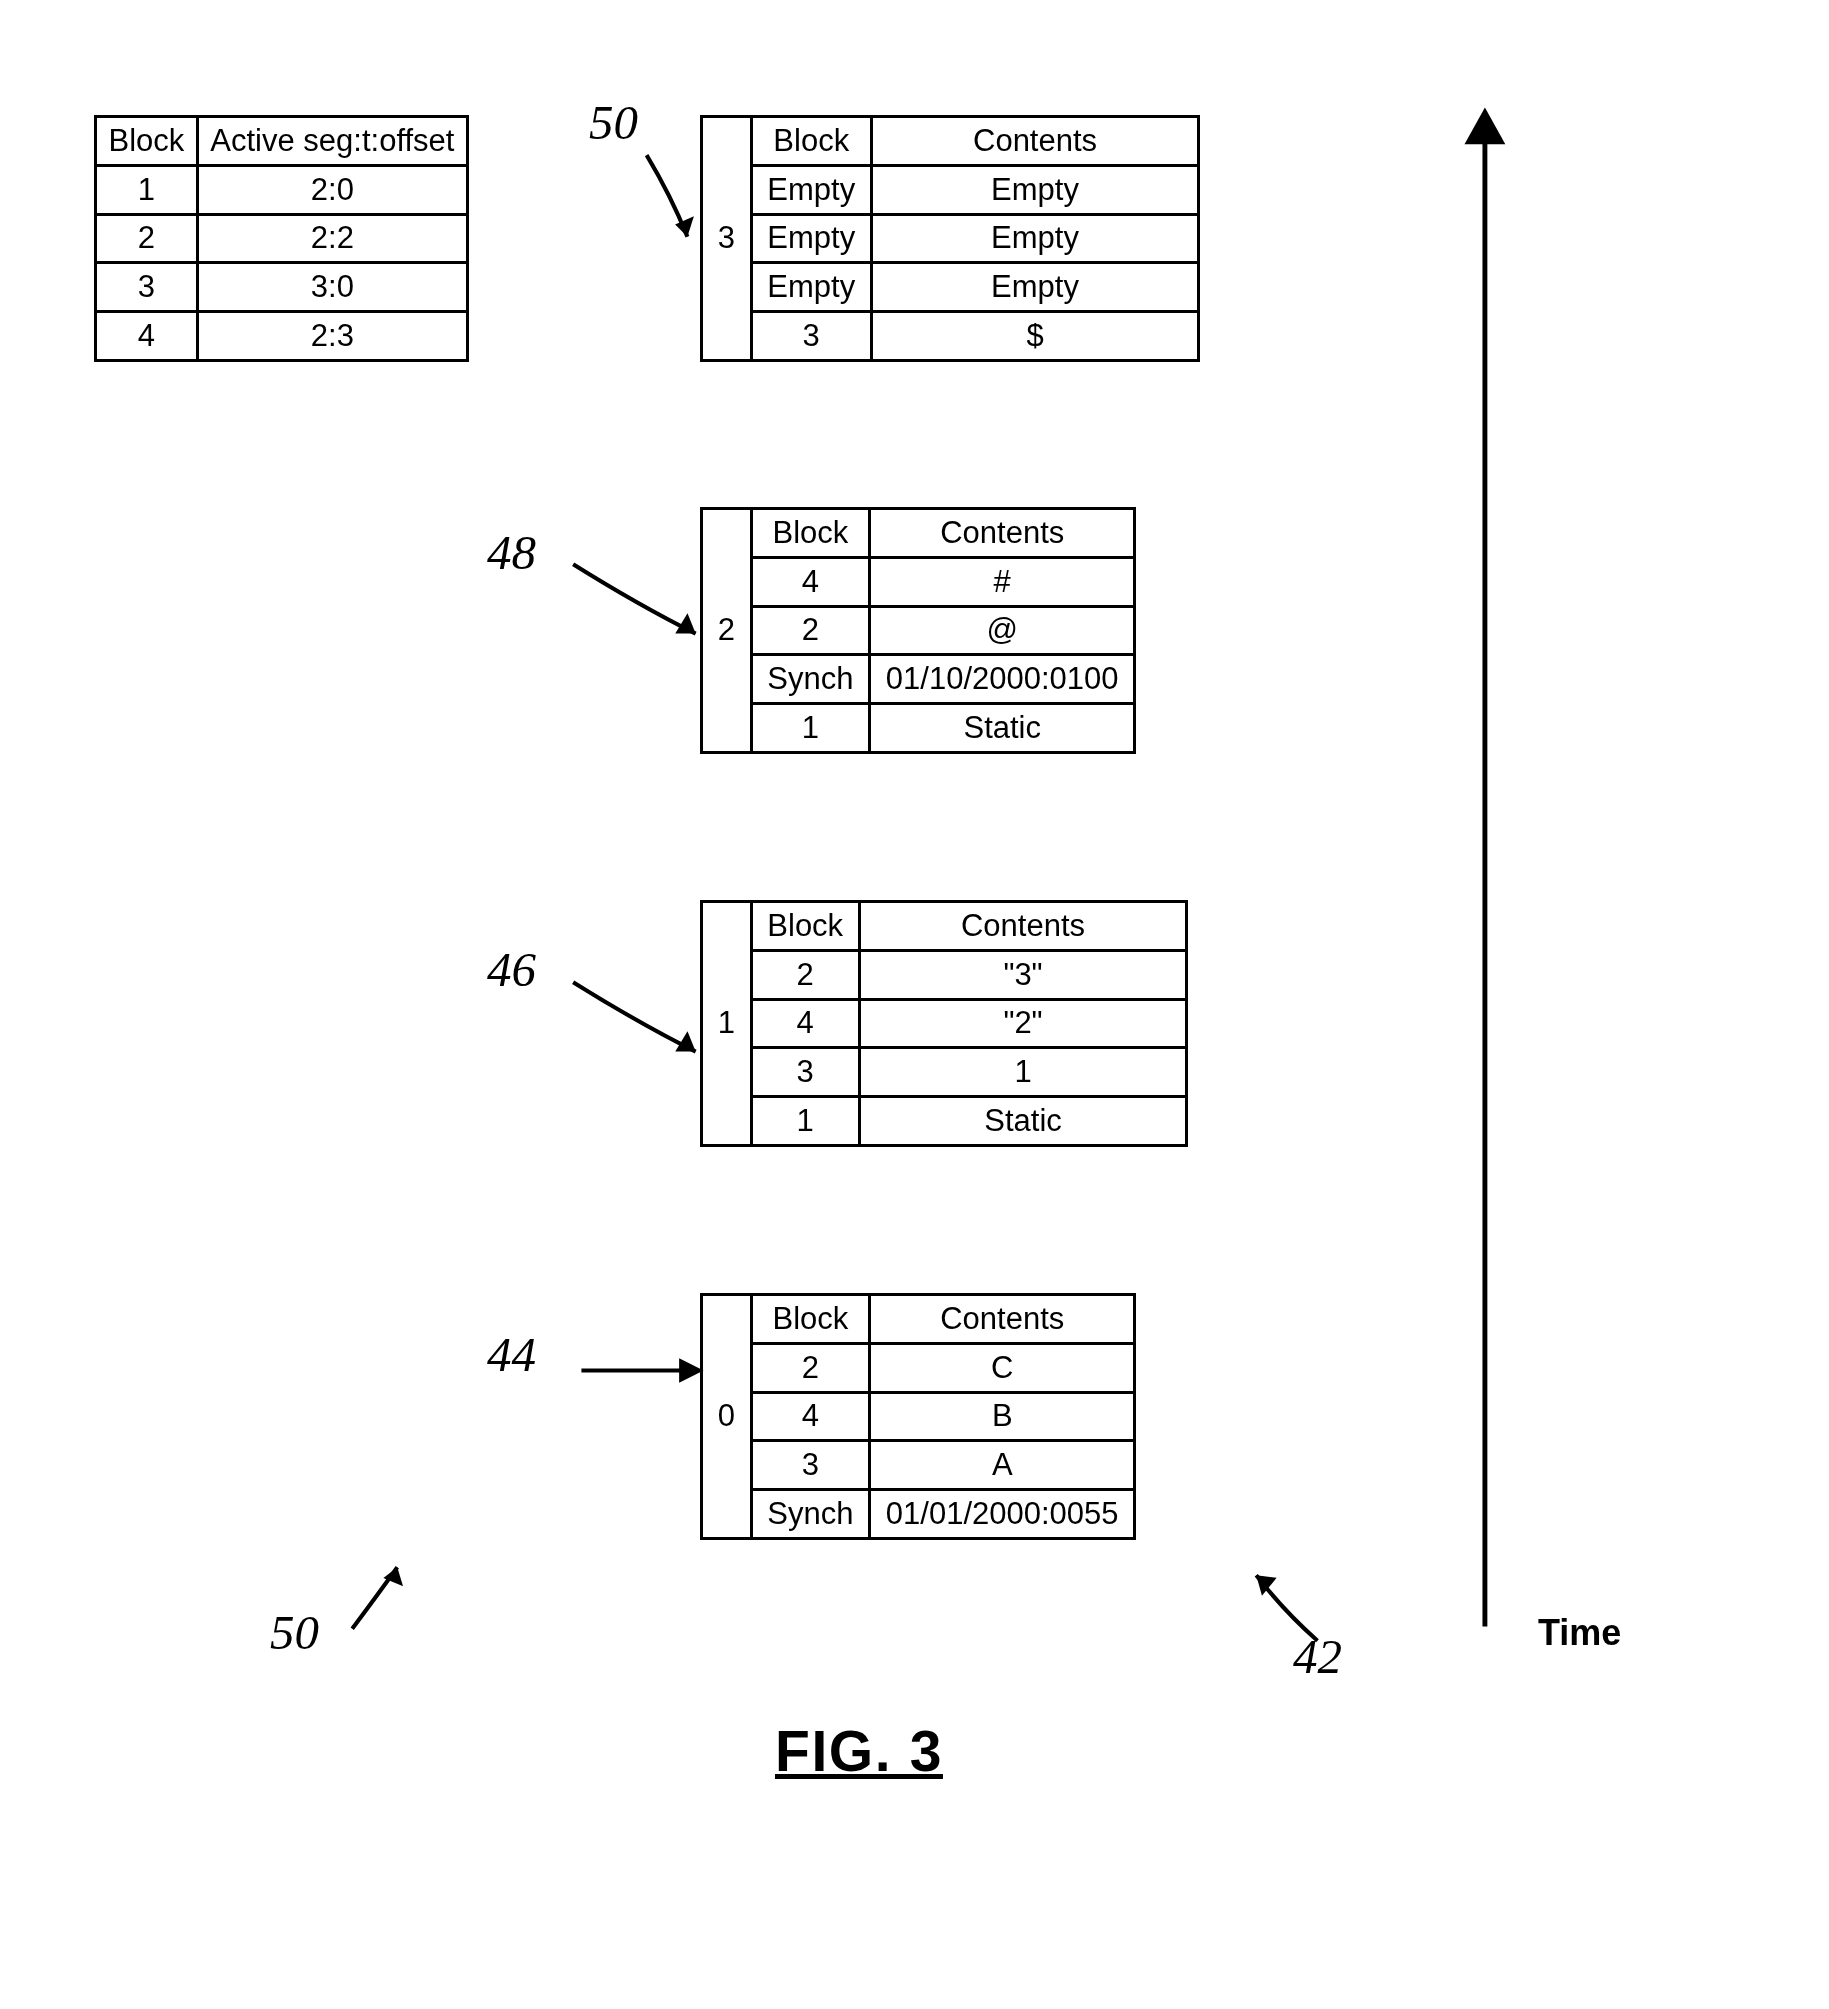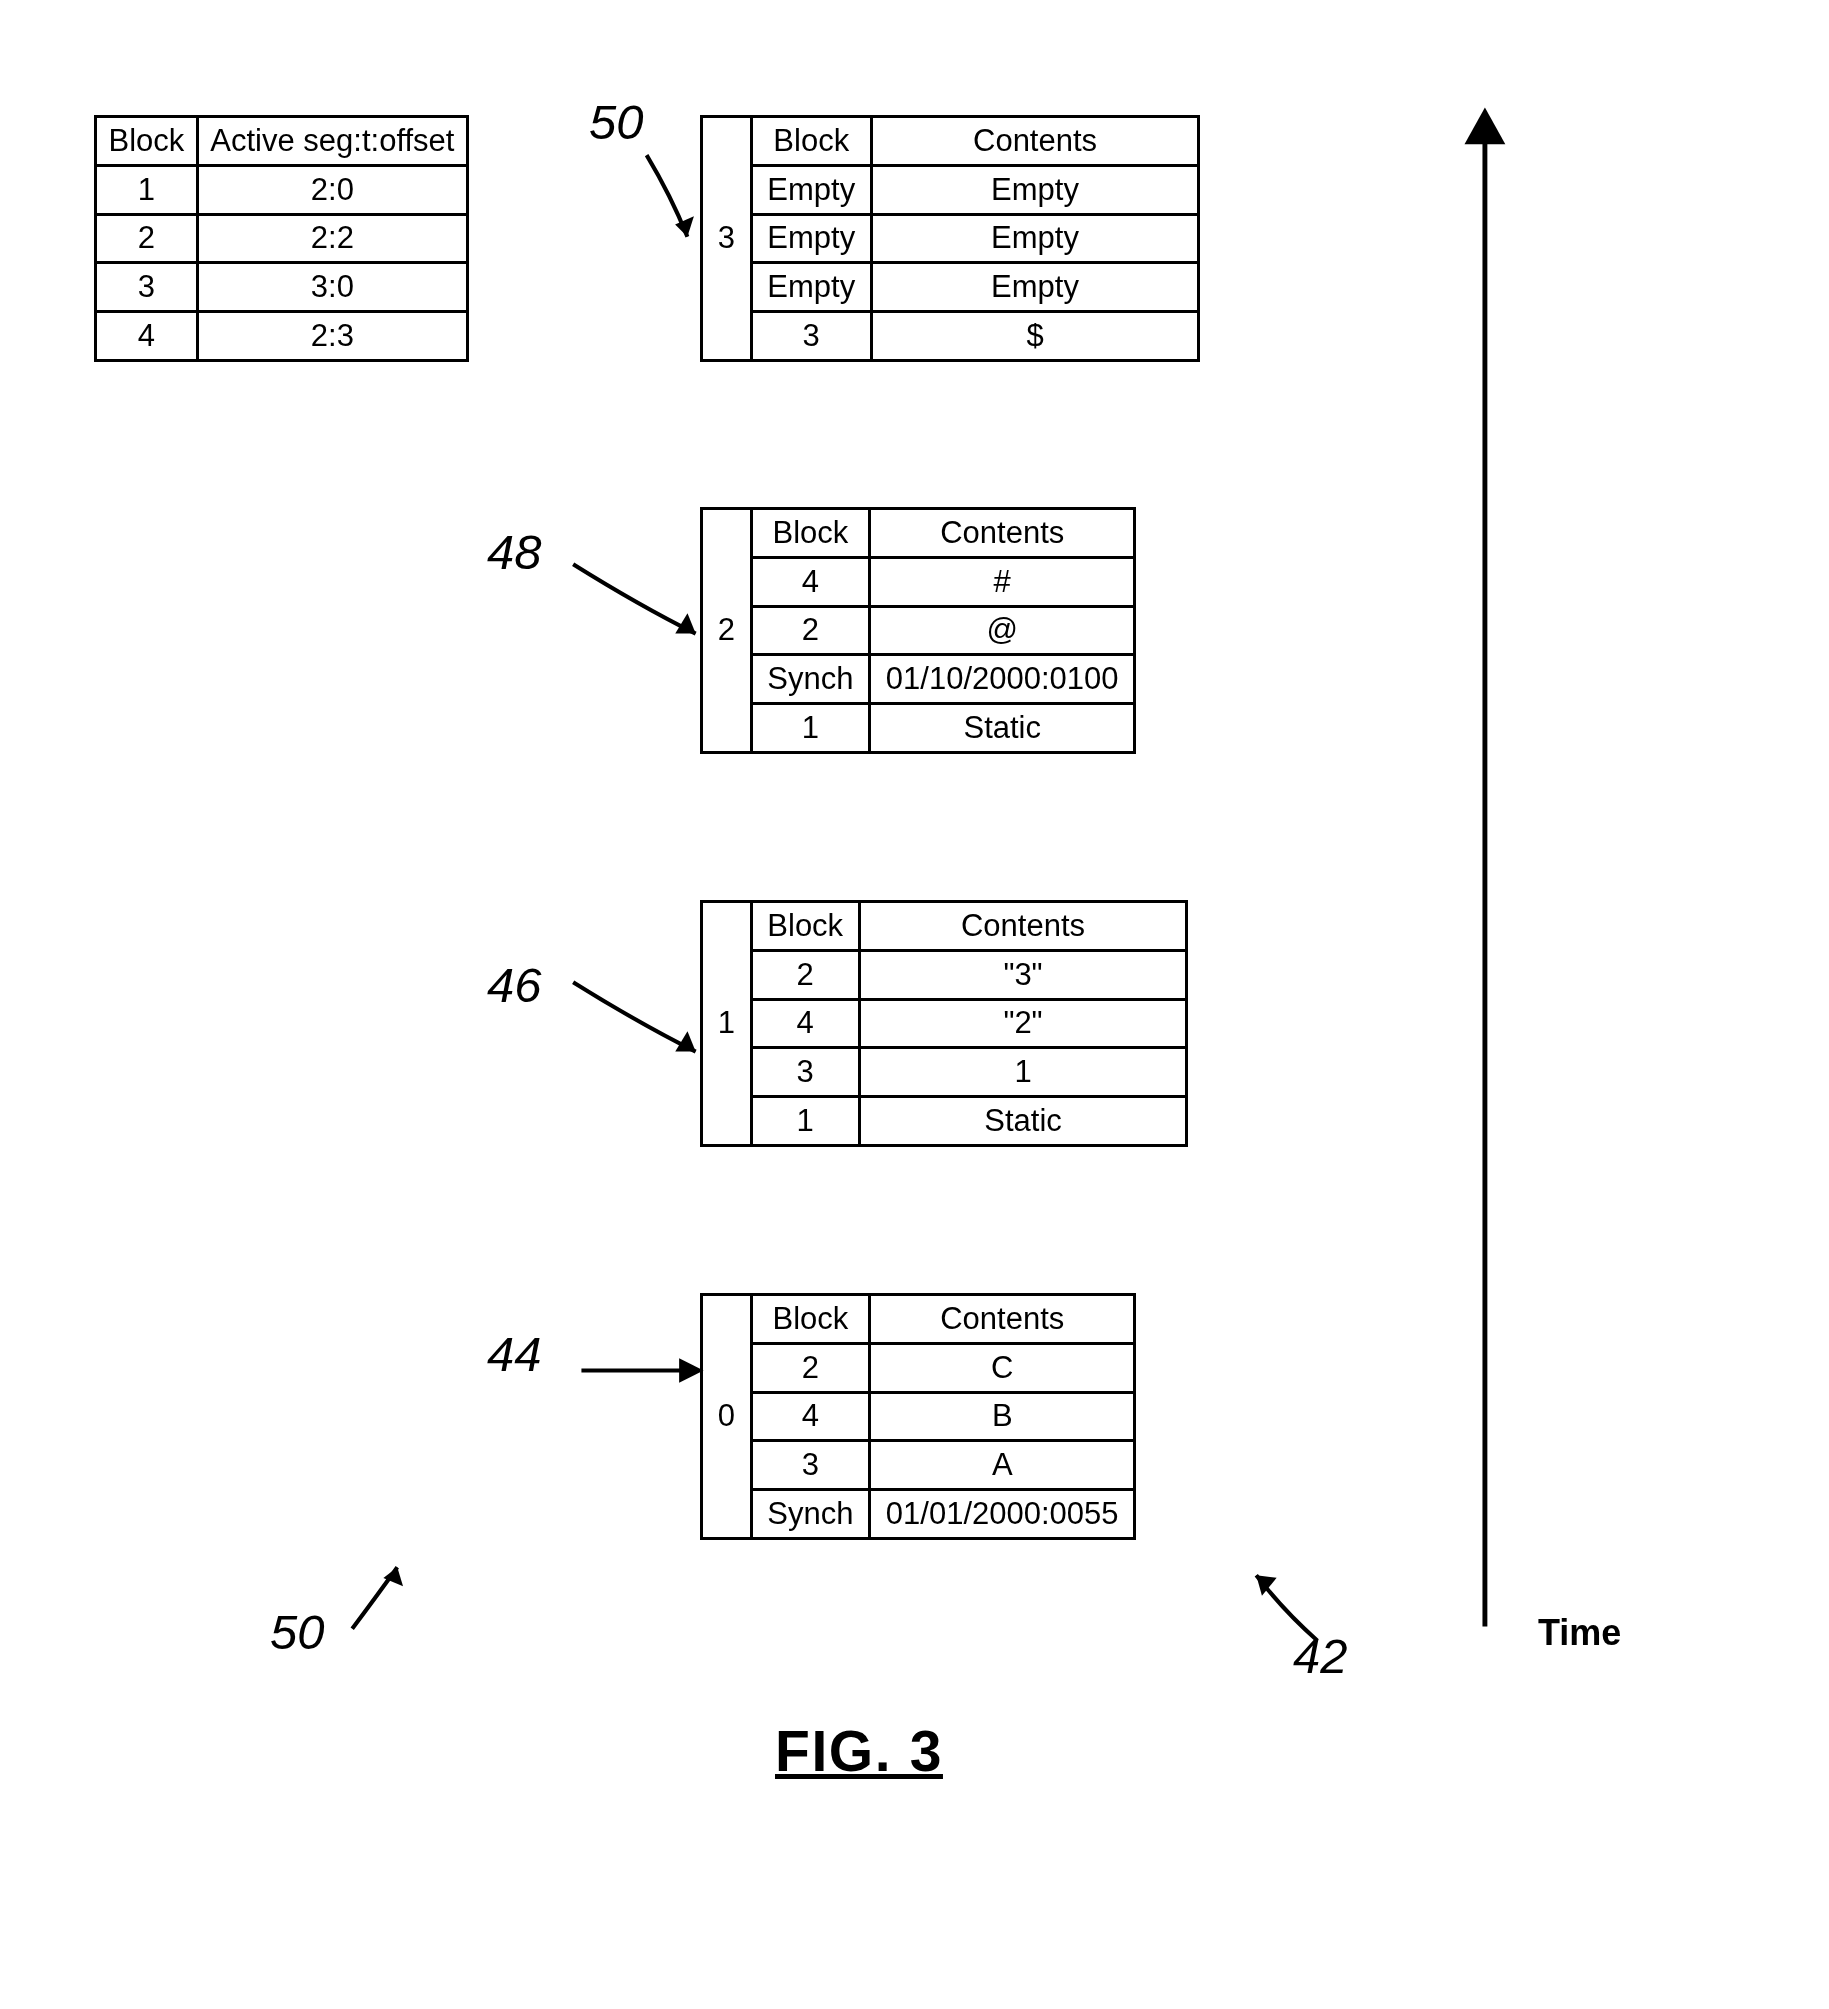--- a/index.html
+++ b/index.html
@@ -43,21 +43,21 @@
   .seg-wrap td, .seg-wrap th {
     border: 3.3px solid #000;
     padding: 4.9px 14.7px;
     text-align: center;
     font-weight: 400;
     white-space: nowrap;
   }
   .callout {
     position: absolute;
     font-style: italic;
-    font-family: Liberation Sans, sans-serif;
+    font-family: Liberation Serif, serif;
     font-size: 49px;
     text-align: center;
   }
   .fig {
     position: absolute;
     font-weight: 700;
     font-size: 57px;
     text-decoration: underline;
     letter-spacing: 1.6px;
     margin-left: 22px;
@@ -224,21 +224,21 @@
     <path d="M20 10 Q 50 60 70 110" stroke="#000" stroke-width="5" fill="none"></path>
     <polygon points="70,110 55,95 78,85" fill="#000"></polygon>
   </svg>
 
   <div class="callout" style="left:487px; top:524px;">48</div>
   <svg class="arrow" style="left:565px; top:556px;" width="147" height="98" viewBox="0 0 180 120">
     <path d="M10 10 Q 90 60 160 95" stroke="#000" stroke-width="5" fill="none"></path>
     <polygon points="160,95 135,95 150,70" fill="#000"></polygon>
   </svg>
 
-  <div class="callout" style="left:487px; top:941px;margin-top:16px;">46</div>
+  <div class="callout" style="left:487px; top:941px;">46</div>
   <svg class="arrow" style="left:565px; top:974px;" width="147" height="98" viewBox="0 0 180 120">
     <path d="M10 10 Q 90 60 160 95" stroke="#000" stroke-width="5" fill="none"></path>
     <polygon points="160,95 135,95 150,70" fill="#000"></polygon>
   </svg>
 
   <div class="callout" style="left:487px; top:1326px;">44</div>
   <svg class="arrow" style="left:573px; top:1342px;" width="139" height="57" viewBox="0 0 170 70">
     <line x1="10" y1="35" x2="140" y2="35" stroke="#000" stroke-width="5"></line>
     <polygon points="160,35 130,20 130,50" fill="#000"></polygon>
   </svg>

